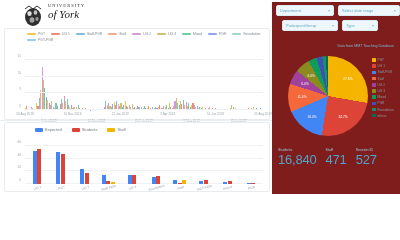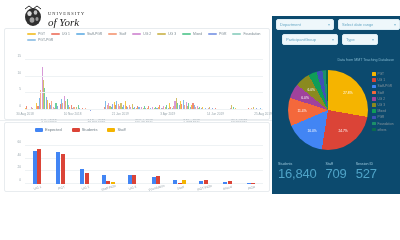--- a/index.html
+++ b/index.html
@@ -7,21 +7,21 @@
     width:400px;height:194px;overflow:hidden;
     background:#ffffff;
     font-family:"Liberation Sans", sans-serif;
     color:#5b6b73;
   }
   .app{position:relative;width:400px;height:194px;box-sizing:border-box;}
 
   
   .left-col{position:absolute;left:0;top:0;width:272px;height:194px;}
 
-  .brand{position:absolute;left:22px;top:4px;display:flex;align-items:flex-end;gap:4px;}
+  .brand{position:absolute;left:22px;top:4px;display:flex;align-items:flex-start;gap:4px;}
   .brand-crest{width:22px;height:24px;position:relative;}
   .brand-text{display:flex;flex-direction:column;line-height:1;}
   .brand-uni{font-size:4.4px;letter-spacing:1.1px;color:#2a2a2a;font-family:"Liberation Serif",serif;}
   .brand-york{font-size:11px;font-style:italic;color:#1b1b1b;font-family:"Liberation Serif",serif;letter-spacing:0px;margin-top:1px;}
 
   
   .panel{position:absolute;background:#fff;border:1px solid #e8ecef;border-radius:2px;}
   .panel-top{left:4px;top:28px;width:264px;height:90px;}
   .panel-bottom{left:4px;top:122px;width:264px;height:68px;}
 
@@ -50,21 +50,21 @@
 
   
   .gb-body{position:absolute;left:20px;top:14px;width:238px;height:38px;}
   .gb-yaxis{position:absolute;left:0;top:14px;width:18px;height:38px;}
   .group{position:absolute;bottom:0;height:100%;display:flex;align-items:flex-end;justify-content:center;gap:0.6px;}
   .gbar{width:4px;}
   .gb-xaxis{position:absolute;left:20px;top:53px;width:238px;height:14px;}
   .gb-xlabel{position:absolute;font-size:3.3px;color:#98a5ac;white-space:nowrap;transform:translateX(-50%) rotate(-16deg);transform-origin:center top;}
 
   
-  .right-col{position:absolute;left:272px;top:16px;width:128px;height:194px;background:#0c4a6e;}
+  .right-col{position:absolute;left:272px;top:2px;width:128px;height:194px;background:#7f1d1d;}
 
   .controls{position:absolute;left:0;top:3px;width:128px;}
   .ctrl-row{display:flex;gap:4px;margin-bottom:4px;padding-left:4px;}
   .ctrl-row.indent{padding-left:10px;}
   .select{
     background:#eef7fb;border:1px solid #dcecf4;border-radius:2px;
     height:11px;display:flex;align-items:center;justify-content:space-between;
     padding:0 3px;box-sizing:border-box;
   }
   .select-label{font-size:4px;color:#6aa9c6;white-space:nowrap;overflow:hidden;}
@@ -505,21 +505,21 @@
         </div>
     </div>
 
     <div class="stats" id="stats">
         <div class="stat">
           <span class="stat-label">Students</span>
           <span class="stat-value">16,840</span>
         </div>
         <div class="stat">
           <span class="stat-label">Staff</span>
-          <span class="stat-value">709</span>
+          <span class="stat-value">471</span>
         </div>
         <div class="stat">
           <span class="stat-label">Session ID</span>
           <span class="stat-value">527</span>
         </div>
       </div>
   </div>
 
   <div class="divider"></div>
 </div>

